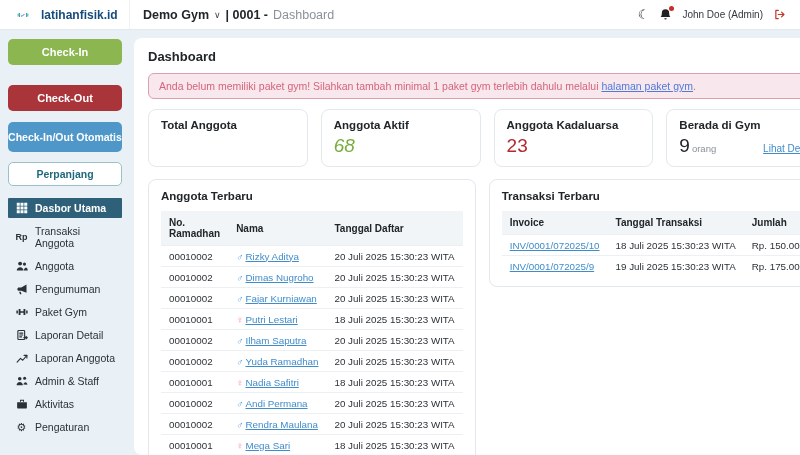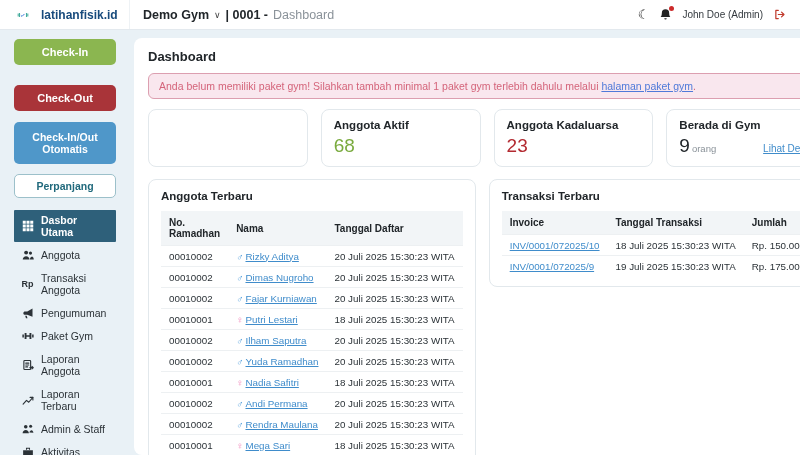--- a/index.html
+++ b/index.html
@@ -15,21 +15,21 @@
   .chev { font-size:9px; color:#444; cursor:pointer; }
   .title-gray { color:#8a9299; }
   .topbar-right { margin-left:auto; display:flex; align-items:center; gap:10px; padding-right:14px; font-size:10px; }
   .moon { font-size:13px; color:#111; cursor:pointer; line-height:1; }
   .bell-wrap { position:relative; cursor:pointer; line-height:0; }
   .bell-dot { position:absolute; top:-2px; right:-2px; width:5px; height:5px; background:#cc2b2b; border-radius:50%; }
   .user-name { color:#33393e; }
 
   
   .layout { display:flex; height:425px; }
-  .sidebar { width:130px; flex:0 0 130px; padding:9px 14px 0; }
+  .sidebar { width:130px; flex:0 0 130px; padding:9px 8px 0; }
   .btn { display:block; width:100%; border-radius:5px; font-weight:bold; text-align:center; border:none; cursor:pointer; font-family:inherit; color:#fff; }
   .btn-checkin  { background:#8bb650; font-size:11px;   padding:7px 0;  margin-bottom:9px; }
   .btn-checkout { background:#a93439; font-size:11px;   padding:7px 0;  margin-bottom:11px;margin-top:20px; }
   .btn-auto     { background:#4f97c9; font-size:10.5px; padding:9px 0;  margin-bottom:10px; }
   .btn-outline  { background:#fff; color:#20697c; border:1px solid #9cc0ca; font-size:10.5px; padding:5px 0; margin-bottom:8px; }
 
   .menu { margin-top:12px; font-size:10.5px; color:#2b3237; }
   .menu-item { display:flex; align-items:center; gap:7px; padding:4px 7px; border-radius:1px; margin-bottom:3px; cursor:pointer; }
   .menu-item.active { background:#2e607a; color:#fff; font-weight:bold; }
   .ic { width:13px; flex:0 0 13px; display:inline-flex; justify-content:center; align-items:center; line-height:0; }
@@ -45,21 +45,21 @@
 
   .alert { margin-top:9px; background:#f9e7ee; border:1px solid #dc9fb0; color:#d4647a; font-size:10.5px; padding:6px 10px; border-radius:6px; }
   .link { color:#3f8ccb; text-decoration:underline; cursor:pointer; }
   .alert .link { color:#4f7ad9; }
 
   .cards { display:grid; grid-template-columns:repeat(4,1fr); gap:13px; margin-top:10px; }
   .card { border:1px solid #e2e8ec; border-radius:8px; padding:9px 12px; background:#fff; }
   .card h3 { font-size:11.5px; font-weight:bold; }
   .val-row { margin-top:4px; display:flex; align-items:baseline; }
   .val { font-size:19px; color:#21262a; }
-  .val.green { color:#7aab3f; }
+  .val.green { color:#7aab3f;font-style:italic; }
   .val.red { color:#b32a31; }
   .suffix { font-size:9.5px; color:#8a9299; margin-left:2px; }
   .card .detail-link { margin-left:auto; font-size:10px; }
 
   .tables { display:grid; grid-template-columns:1fr 1fr; gap:13px; margin-top:12px; align-items:start; }
   .tpanel { border:1px solid #e2e8ec; border-radius:8px; padding:10px 12px; background:#fff; }
   .tpanel h3 { font-size:11.5px; font-weight:bold; margin-bottom:9px; }
   table { width:100%; border-collapse:collapse; font-size:9.8px; }
   thead th { background:#f2f5f7; text-align:left; padding:6px 8px; font-size:10px; color:#21262a; }
   tbody td { padding:4.5px 8px; border-top:1px solid #edf0f2; color:#2b3237; white-space:nowrap; }
@@ -114,34 +114,34 @@
     <div class="menu">
       <div class="menu-item active">
         <span class="ic">
           <svg viewBox="0 0 16 16">
               <path d="M1 1h4v4H1zM6 1h4v4H6zM11 1h4v4h-4zM1 6h4v4H1zM6 6h4v4H6zM11 6h4v4h-4zM1 11h4v4H1zM6 11h4v4H6zM11 11h4v4h-4z"></path>
             </svg>
         </span>
         <span>Dasbor Utama</span>
       </div>
       <div class="menu-item">
+        <span class="ic ic-txt">Rp</span>
+        <span>Transaksi Anggota</span>
+      </div>
+      <div class="menu-item">
         <span class="ic">
           <svg viewBox="0 0 16 16">
               <circle cx="5.5" cy="4.8" r="2.6"></circle>
               <circle cx="11.3" cy="5.4" r="2.1"></circle>
               <path d="M1 14c0-2.5 2-4.5 4.5-4.5S10 11.5 10 14zM10.6 14c0-1.9 1.1-3.5 2.8-4 1.4.5 2.3 2.1 2.3 4z"></path>
             </svg>
         </span>
         <span>Anggota</span>
       </div>
       <div class="menu-item">
-        <span class="ic ic-txt">Rp</span>
-        <span>Transaksi Anggota</span>
-      </div>
-      <div class="menu-item">
         <span class="ic">
           <svg viewBox="0 0 16 16">
               <path d="M14 2v11l-7-2.6H3.2A2.4 2.4 0 0 1 3.2 6H7zM4.2 11.5l1.1 3.5h2l-1-3.5z"></path>
             </svg>
         </span>
         <span>Pengumuman</span>
       </div>
       <div class="menu-item">
         <span class="ic">
           <svg viewBox="0 0 16 16">
@@ -150,30 +150,30 @@
         </span>
         <span>Paket Gym</span>
       </div>
       <div class="menu-item">
         <span class="ic stroke">
           <svg viewBox="0 0 16 16">
               <rect x="2.5" y="2" width="9" height="12" rx="1"></rect>
               <path d="M5 5.5h4M5 8h4M5 10.5h2.5M10.5 11.5H15M13.3 9.8 15 11.5l-1.7 1.7"></path>
             </svg>
         </span>
-        <span>Laporan Anggota</span>
+        <span>Laporan Detail</span>
       </div>
       <div class="menu-item">
         <span class="ic stroke">
           <svg viewBox="0 0 16 16">
               <path d="M1.5 13.5 6 8.5l3 2.5 5.5-6.5"></path>
               <path d="M10.8 4.5h3.7V8"></path>
             </svg>
         </span>
-        <span>Laporan Terbaru</span>
+        <span>Laporan Anggota</span>
       </div>
       <div class="menu-item">
         <span class="ic">
           <svg viewBox="0 0 16 16">
               <circle cx="5" cy="5" r="2.4"></circle>
               <circle cx="11.5" cy="4.2" r="2"></circle>
               <path d="M.8 13.5c0-2.3 1.9-4.2 4.2-4.2s4.2 1.9 4.2 4.2zM9.8 12.8c.3-1.6 1.4-2.9 2.9-3.3 1.4.4 2.5 1.9 2.5 3.5z"></path>
             </svg>
         </span>
         <span>Admin &amp; Staff</span>
@@ -197,20 +197,21 @@
   <div class="content">
     <div class="panel">
       <div class="page-title">Dashboard</div>
 
       <div class="alert">
         <span>Anda belum memiliki paket gym! Silahkan tambah minimal 1 paket gym terlebih dahulu melalui </span><span class="link">halaman paket gym</span><span>.</span>
       </div>
 
       <div class="cards">
         <div class="card">
+          <h3>Total Anggota</h3>
         </div>
         <div class="card">
           <h3>Anggota Aktif</h3>
           <div class="val-row">
             <span class="val green">68</span>
           </div>
         </div>
         <div class="card">
           <h3>Anggota Kadaluarsa</h3>
           <div class="val-row">

